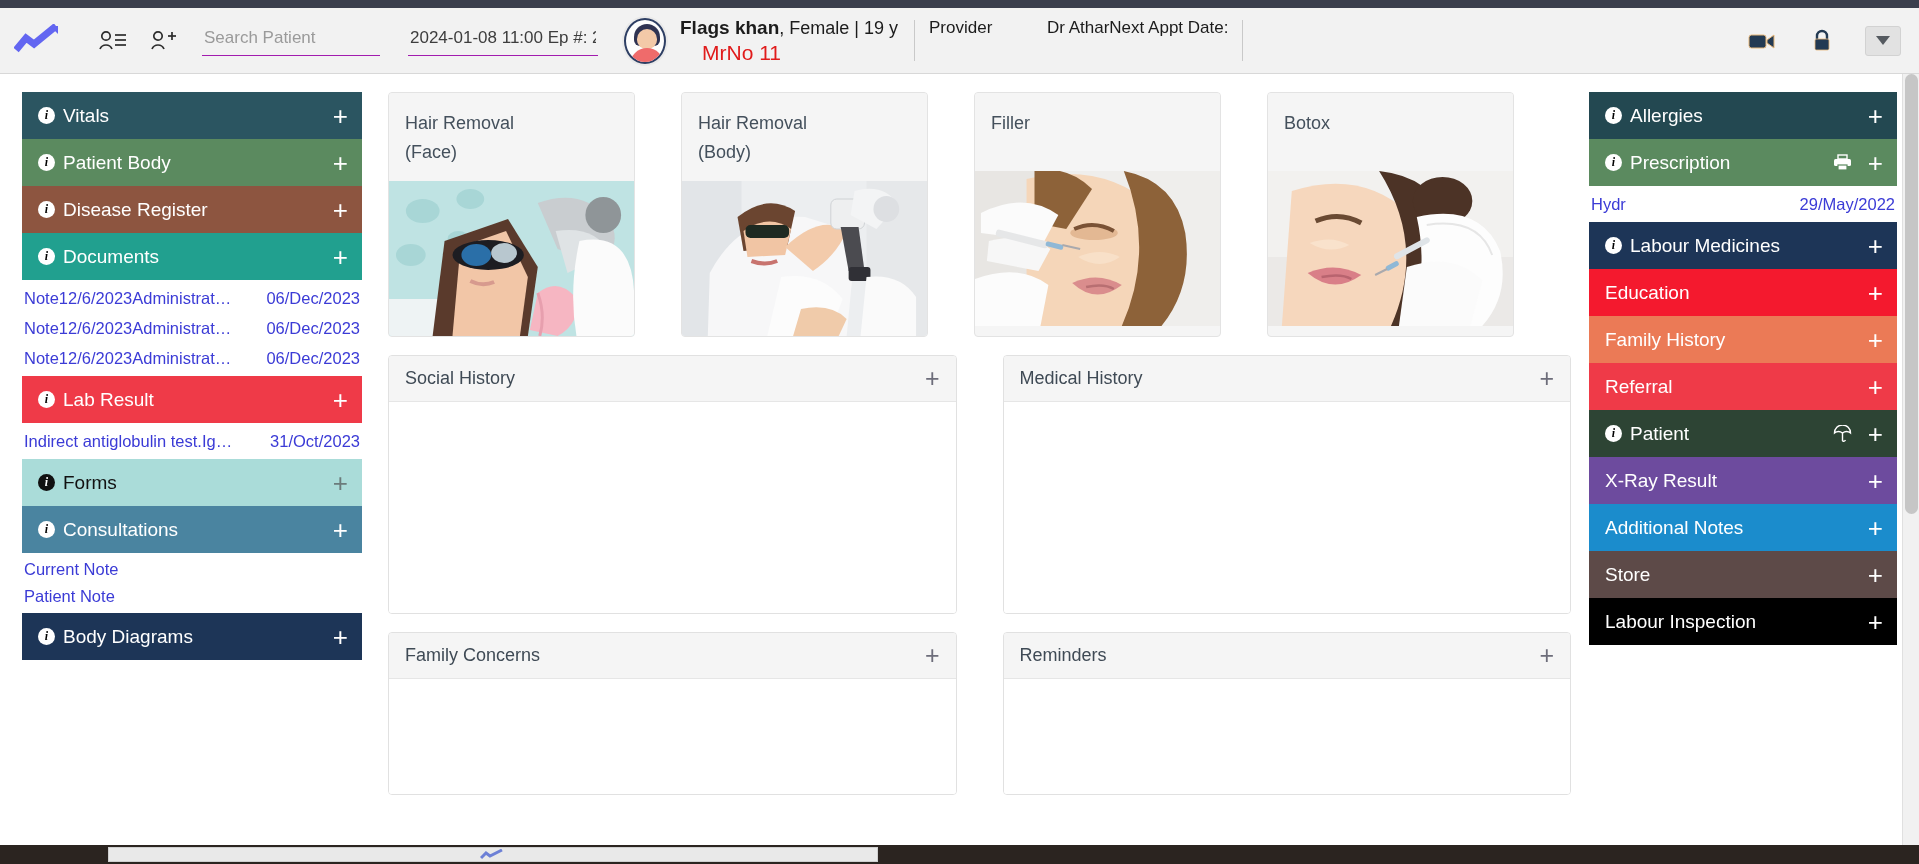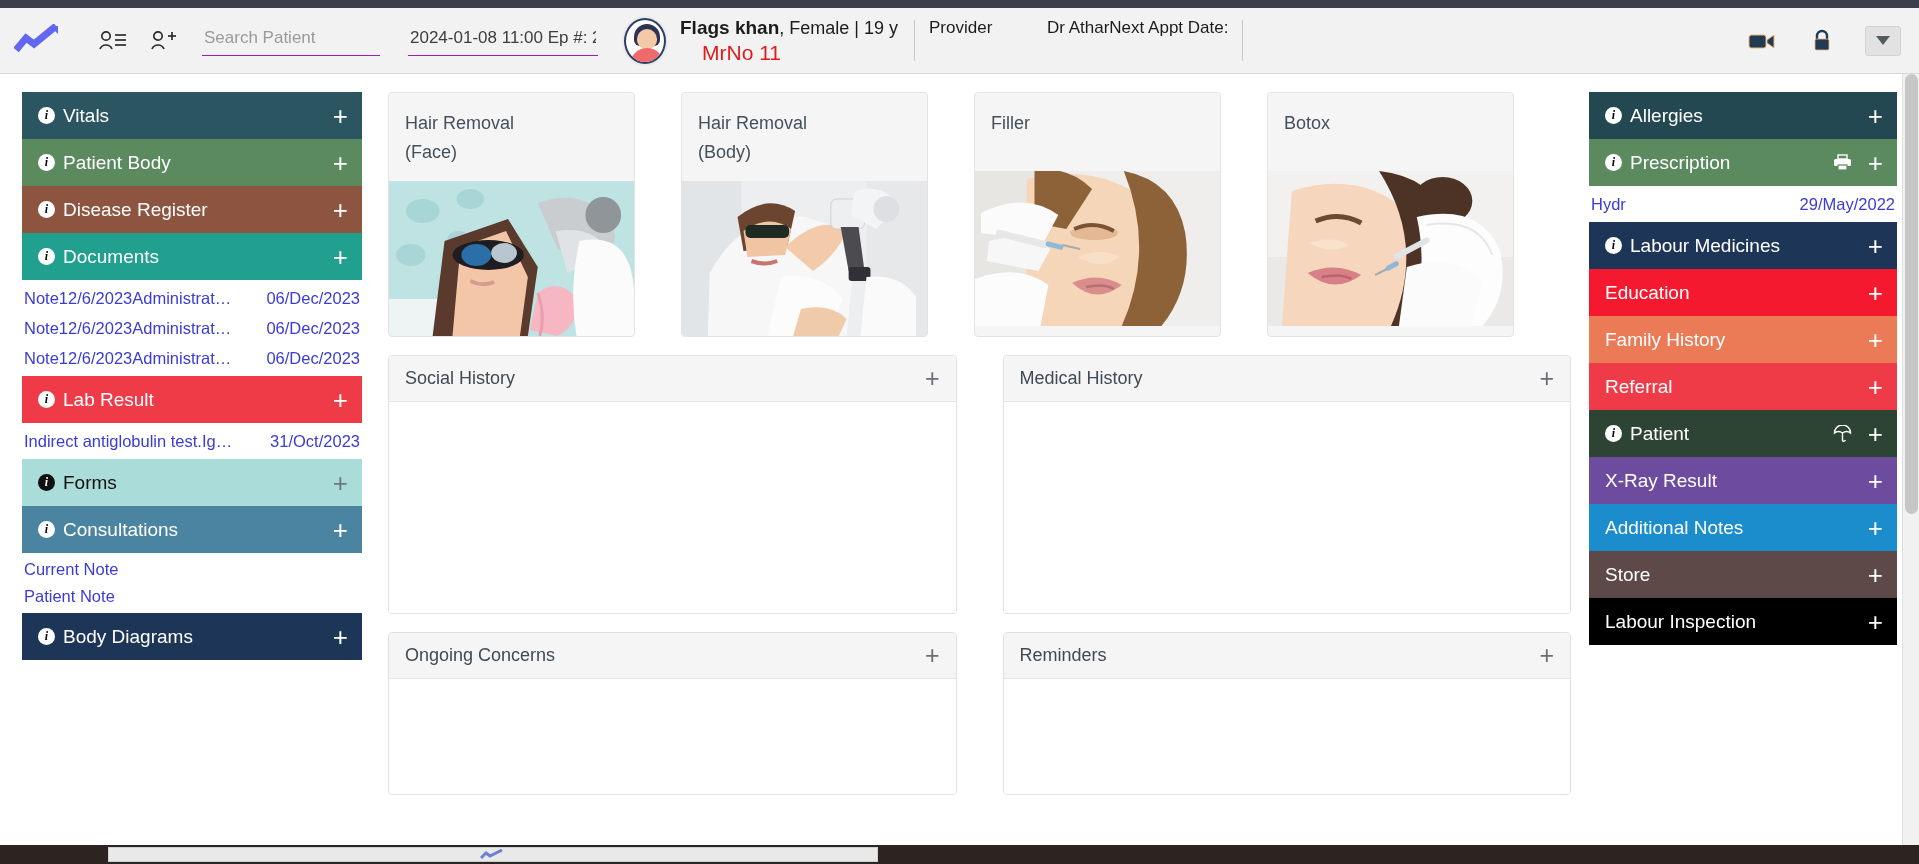--- a/index.html
+++ b/index.html
@@ -635,21 +635,21 @@
           <span class="wh-title">Medical History</span>
           <span class="wh-plus">+</span>
         </div>
         <div class="wide-body h-tall"></div>
       </div>
     </div>
 
     <div class="panel-row">
       <div class="wide-card">
         <div class="wide-head">
-          <span class="wh-title">Ongoing Concerns</span>
+          <span class="wh-title">Family Concerns</span>
           <span class="wh-plus">+</span>
         </div>
         <div class="wide-body h-short"></div>
       </div>
       <div class="wide-card">
         <div class="wide-head">
           <span class="wh-title">Reminders</span>
           <span class="wh-plus">+</span>
         </div>
         <div class="wide-body h-short"></div>

